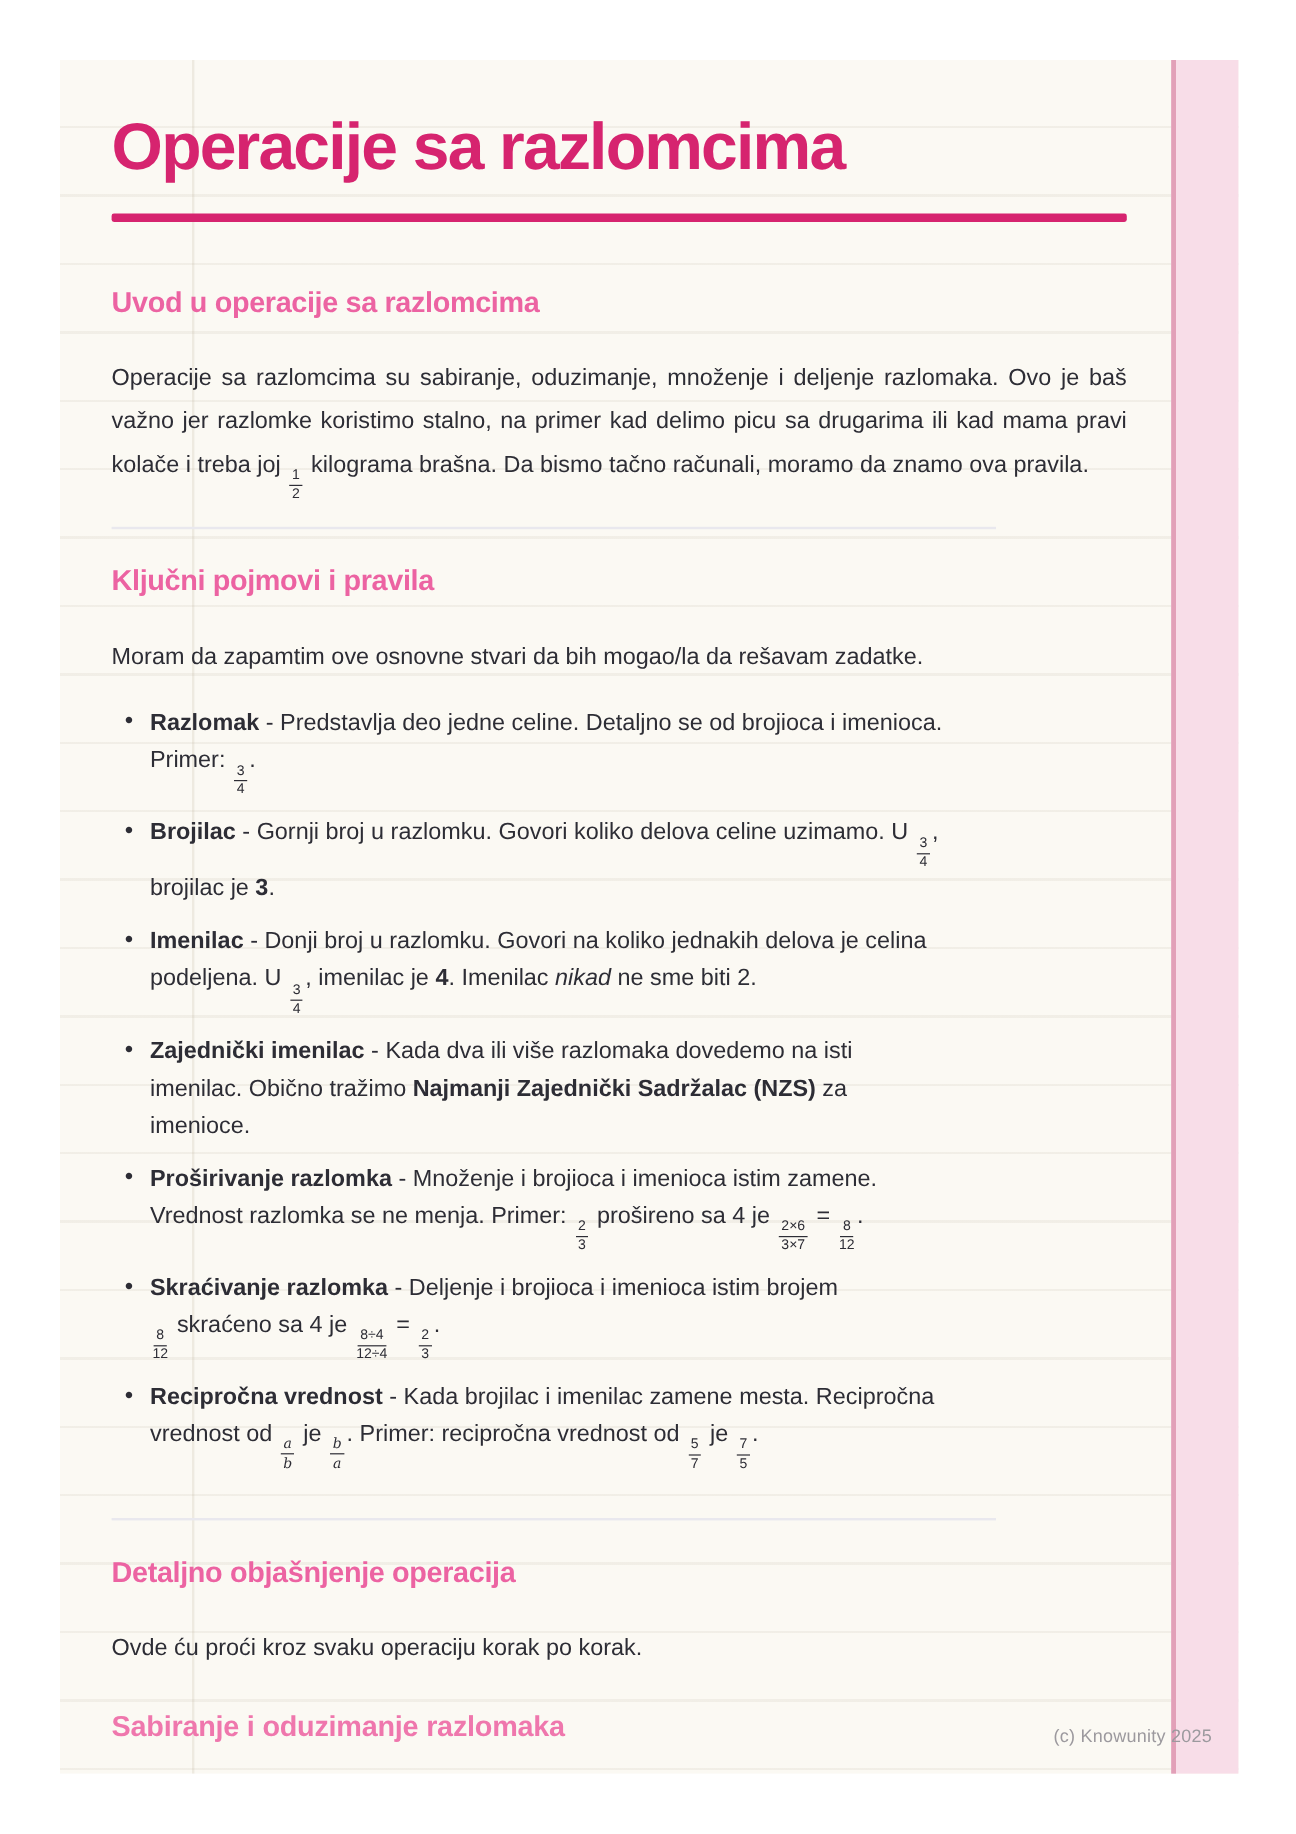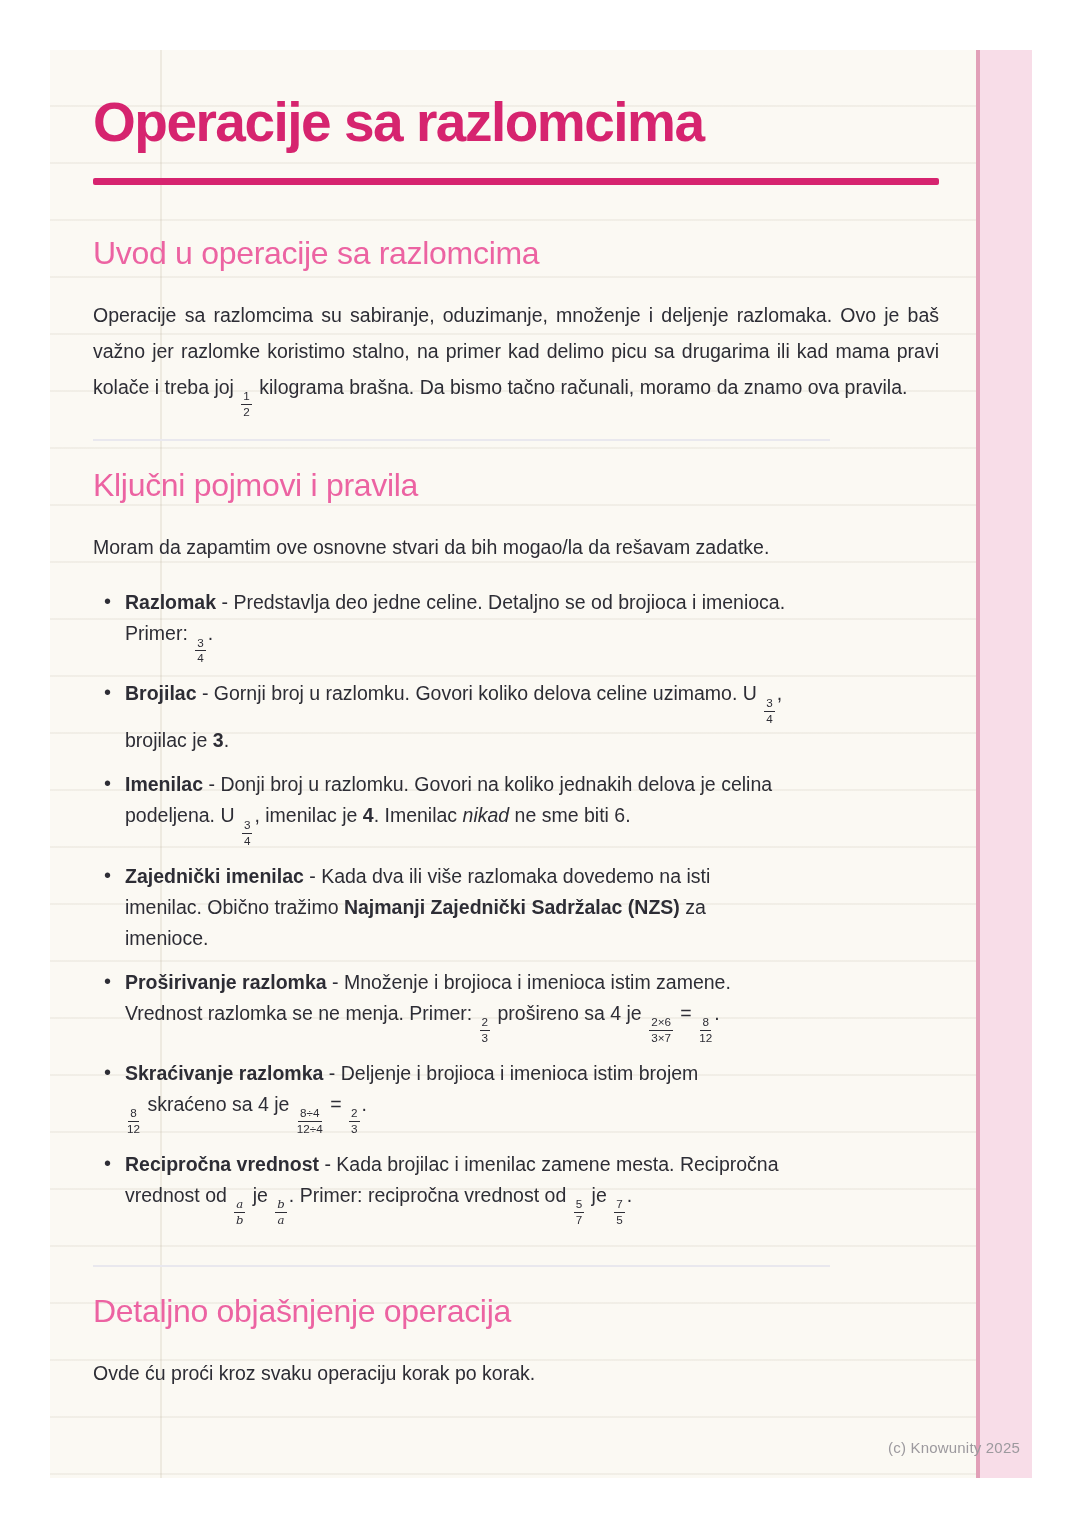--- a/index.html
+++ b/index.html
@@ -25,21 +25,21 @@
     position:absolute;top:0;right:0;bottom:0;width:52px;
     background:#f8dde8;border-left:4px solid #e2a0b8;
   }
   .content{position:absolute;left:43px;top:0;width:846px;}
   h1.doc-title{
     margin:40px 0 0 0;font-size:55px;line-height:64px;font-weight:bold;
     letter-spacing:-1.5px;color:#d6246f;
   }
   .title-rule{height:7px;background:#d6246f;margin-top:24px;border-radius:2px;}
   h2.sec{
-    margin:50px 0 0 0;font-size:32px;line-height:36px;font-weight:normal;
+    margin:50px 0 0 0;font-size:24px;line-height:36px;font-weight:bold;
     color:#ec63a2;letter-spacing:-0.3px;
   }
   h2.sec.mid{margin-top:26px;}
   h3.sub{
     margin:34px 0 0 0;font-size:24px;line-height:30px;font-weight:bold;
     color:#ef77ad;letter-spacing:-0.2px;
   }
   p.body{
     margin:26px 0 0 0;font-size:19.5px;line-height:36px;color:#2d2d35;
   }
@@ -59,21 +59,21 @@
   .divider.d2{margin-top:38px;}
   .frac{
     display:inline-flex;flex-direction:column;align-items:center;
     font-size:0.60em;line-height:1.1;vertical-align:-0.55em;
     margin:0 2px;font-weight:normal;
   }
   .frac .num{border-bottom:1.4px solid #2d2d35;padding:0 2px 1px 2px;}
   .frac .den{padding-top:1px;}
   .frac.m{font-family:"DejaVu Serif", serif;font-style:italic;}
   .footer{
-    position:absolute;top:1389px;right:12px;z-index:3;
+    position:absolute;top:1389px;right:22px;z-index:3;
     font-size:15px;color:#9c999e;letter-spacing:0.2px;
   }
 </style>
 </head>
 <body>
 
 <div class="paper">
   <div class="margin-line"></div>
   <div class="stripe"></div>
 
@@ -99,21 +99,21 @@
               <span class="num">3</span>
               <span class="den">4</span>
             </span><span>.</span></li>
         <li><strong>Brojilac</strong><span> - Gornji broj u razlomku. Govori koliko delova celine uzimamo. U </span><span class="frac">
               <span class="num">3</span>
               <span class="den">4</span>
             </span><span>,</span><br><span>brojilac je </span><strong>3</strong><span>.</span></li>
         <li><strong>Imenilac</strong><span> - Donji broj u razlomku. Govori na koliko jednakih delova je celina</span><br><span>podeljena. U </span><span class="frac">
               <span class="num">3</span>
               <span class="den">4</span>
-            </span><span>, imenilac je </span><strong>4</strong><span>. Imenilac </span><em>nikad</em><span> ne sme biti 6.</span></li>
+            </span><span>, imenilac je </span><strong>4</strong><span>. Imenilac </span><em>nikad</em><span> ne sme biti 2.</span></li>
         <li><strong>Zajednički imenilac</strong><span> - Kada dva ili više razlomaka dovedemo na isti</span><br><span>imenilac. Obično tražimo </span><strong>Najmanji Zajednički Sadržalac (NZS)</strong><span> za</span><br><span>imenioce.</span></li>
         <li><strong>Proširivanje razlomka</strong><span> - Množenje i brojioca i imenioca istim zamene.</span><br><span>Vrednost razlomka se ne menja. Primer: </span><span class="frac">
               <span class="num">2</span>
               <span class="den">3</span>
             </span><span> prošireno sa 4 je </span><span class="frac">
               <span class="num">2×6</span>
               <span class="den">3×7</span>
             </span><span> = </span><span class="frac">
               <span class="num">8</span>
               <span class="den">12</span>
@@ -142,17 +142,18 @@
               <span class="den">5</span>
             </span><span>.</span></li>
       </ul>
     </section>
 
     <div class="divider d2"></div>
 
     <section>
       <h2 class="sec mid">Detaljno objašnjenje operacija</h2>
       <p class="body">Ovde ću proći kroz svaku operaciju korak po korak.</p>
+      <h3 class="sub">Sabiranje i oduzimanje razlomaka</h3>
     </section>
   </div>
 
   <div class="footer">(c) Knowunity 2025</div>
 </div>
 
 </body></html>

